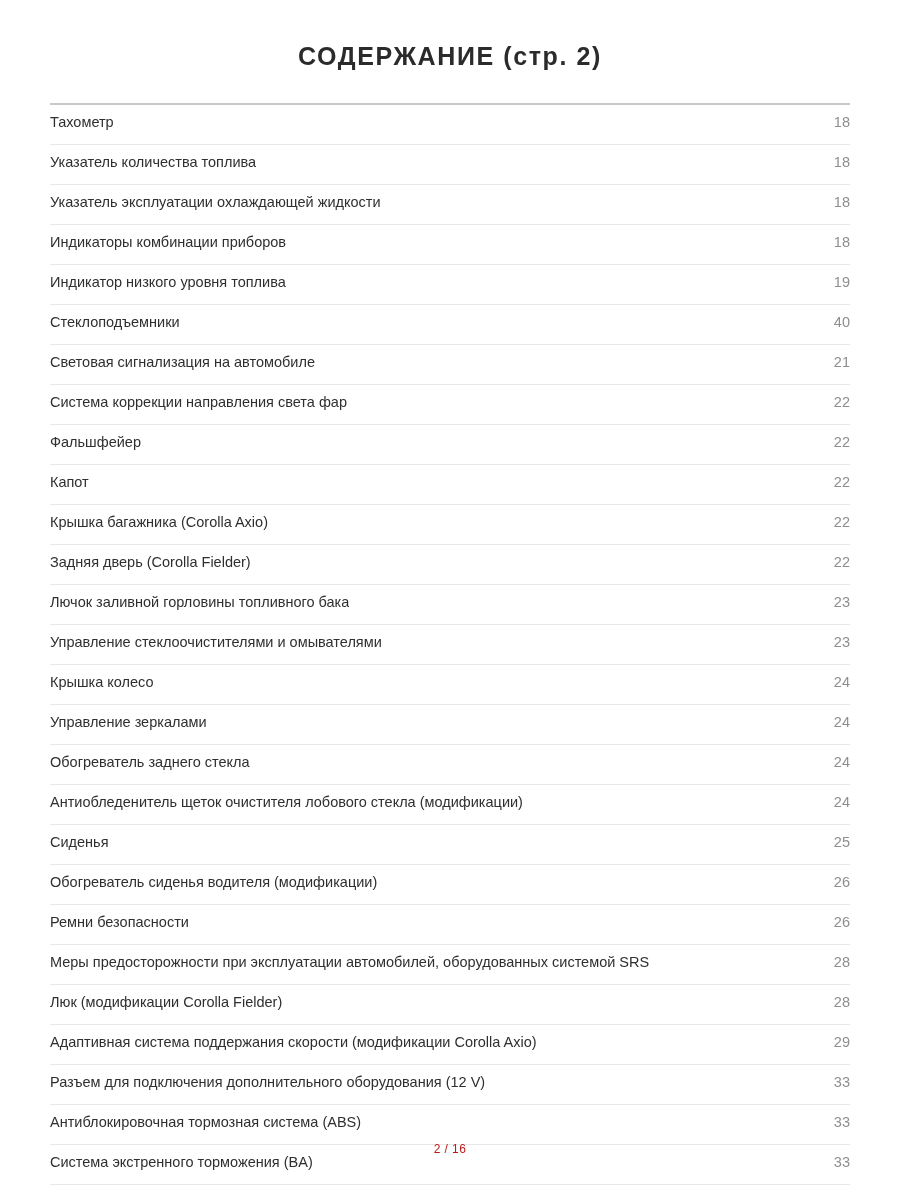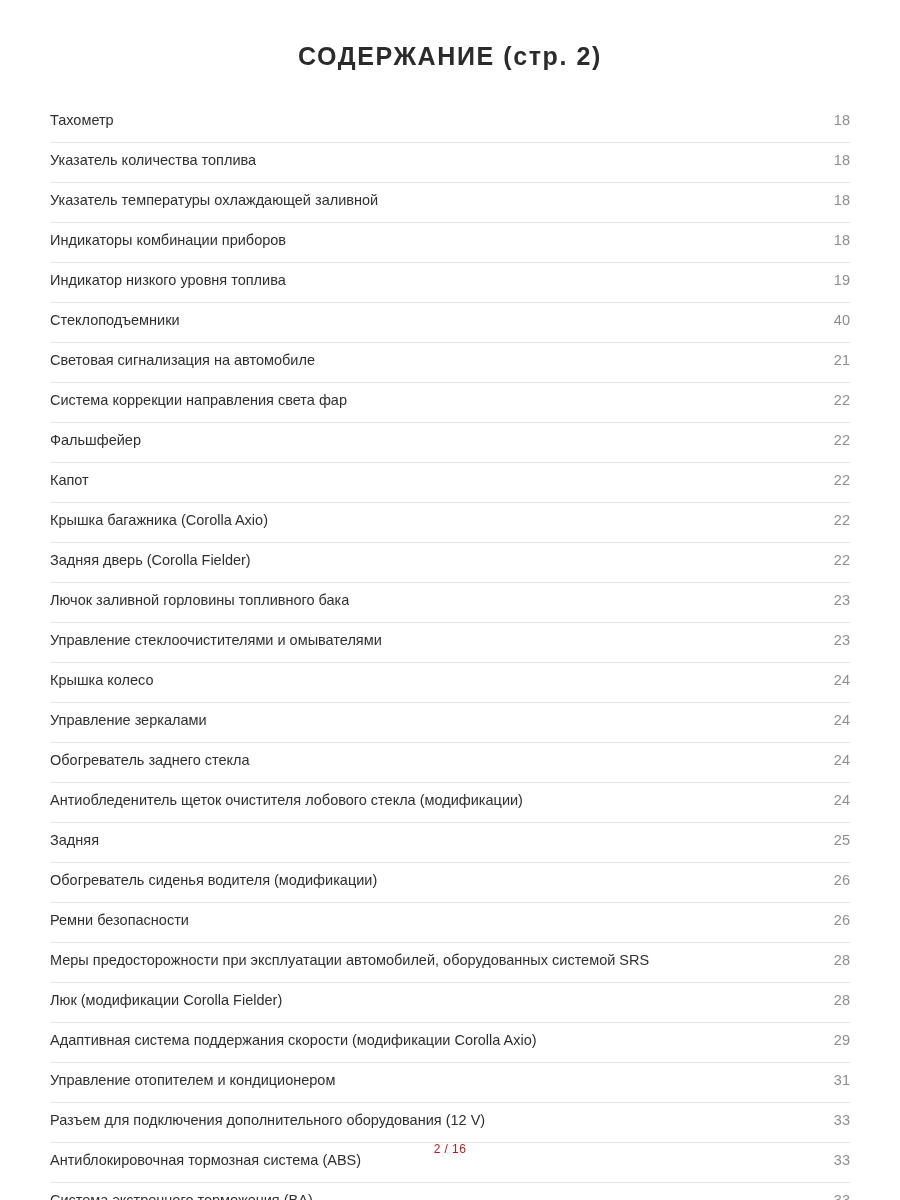--- a/index.html
+++ b/index.html
@@ -105,21 +105,21 @@
   <ul class="toc" id="toc-list">
       <li class="toc-row">
         <span class="toc-title">Тахометр</span>
         <span class="toc-page">18</span>
       </li>
       <li class="toc-row">
         <span class="toc-title">Указатель количества топлива</span>
         <span class="toc-page">18</span>
       </li>
       <li class="toc-row">
-        <span class="toc-title">Указатель температуры охлаждающей заливной</span>
+        <span class="toc-title">Указатель эксплуатации охлаждающей жидкости</span>
         <span class="toc-page">18</span>
       </li>
       <li class="toc-row">
         <span class="toc-title">Индикаторы комбинации приборов</span>
         <span class="toc-page">18</span>
       </li>
       <li class="toc-row">
         <span class="toc-title">Индикатор низкого уровня топлива</span>
         <span class="toc-page">19</span>
       </li>
@@ -169,21 +169,21 @@
       </li>
       <li class="toc-row">
         <span class="toc-title">Обогреватель заднего стекла</span>
         <span class="toc-page">24</span>
       </li>
       <li class="toc-row">
         <span class="toc-title">Антиобледенитель щеток очистителя лобового стекла (модификации)</span>
         <span class="toc-page">24</span>
       </li>
       <li class="toc-row">
-        <span class="toc-title">Задняя</span>
+        <span class="toc-title">Сиденья</span>
         <span class="toc-page">25</span>
       </li>
       <li class="toc-row">
         <span class="toc-title">Обогреватель сиденья водителя (модификации)</span>
         <span class="toc-page">26</span>
       </li>
       <li class="toc-row">
         <span class="toc-title">Ремни безопасности</span>
         <span class="toc-page">26</span>
       </li>
@@ -193,24 +193,20 @@
       </li>
       <li class="toc-row">
         <span class="toc-title">Люк (модификации Corolla Fielder)</span>
         <span class="toc-page">28</span>
       </li>
       <li class="toc-row">
         <span class="toc-title">Адаптивная система поддержания скорости (модификации Corolla Axio)</span>
         <span class="toc-page">29</span>
       </li>
       <li class="toc-row">
-        <span class="toc-title">Управление отопителем и кондиционером</span>
-        <span class="toc-page">31</span>
-      </li>
-      <li class="toc-row">
         <span class="toc-title">Разъем для подключения дополнительного оборудования (12 V)</span>
         <span class="toc-page">33</span>
       </li>
       <li class="toc-row">
         <span class="toc-title">Антиблокировочная тормозная система (ABS)</span>
         <span class="toc-page">33</span>
       </li>
       <li class="toc-row">
         <span class="toc-title">Система экстренного торможения (BA)</span>
         <span class="toc-page">33</span>

